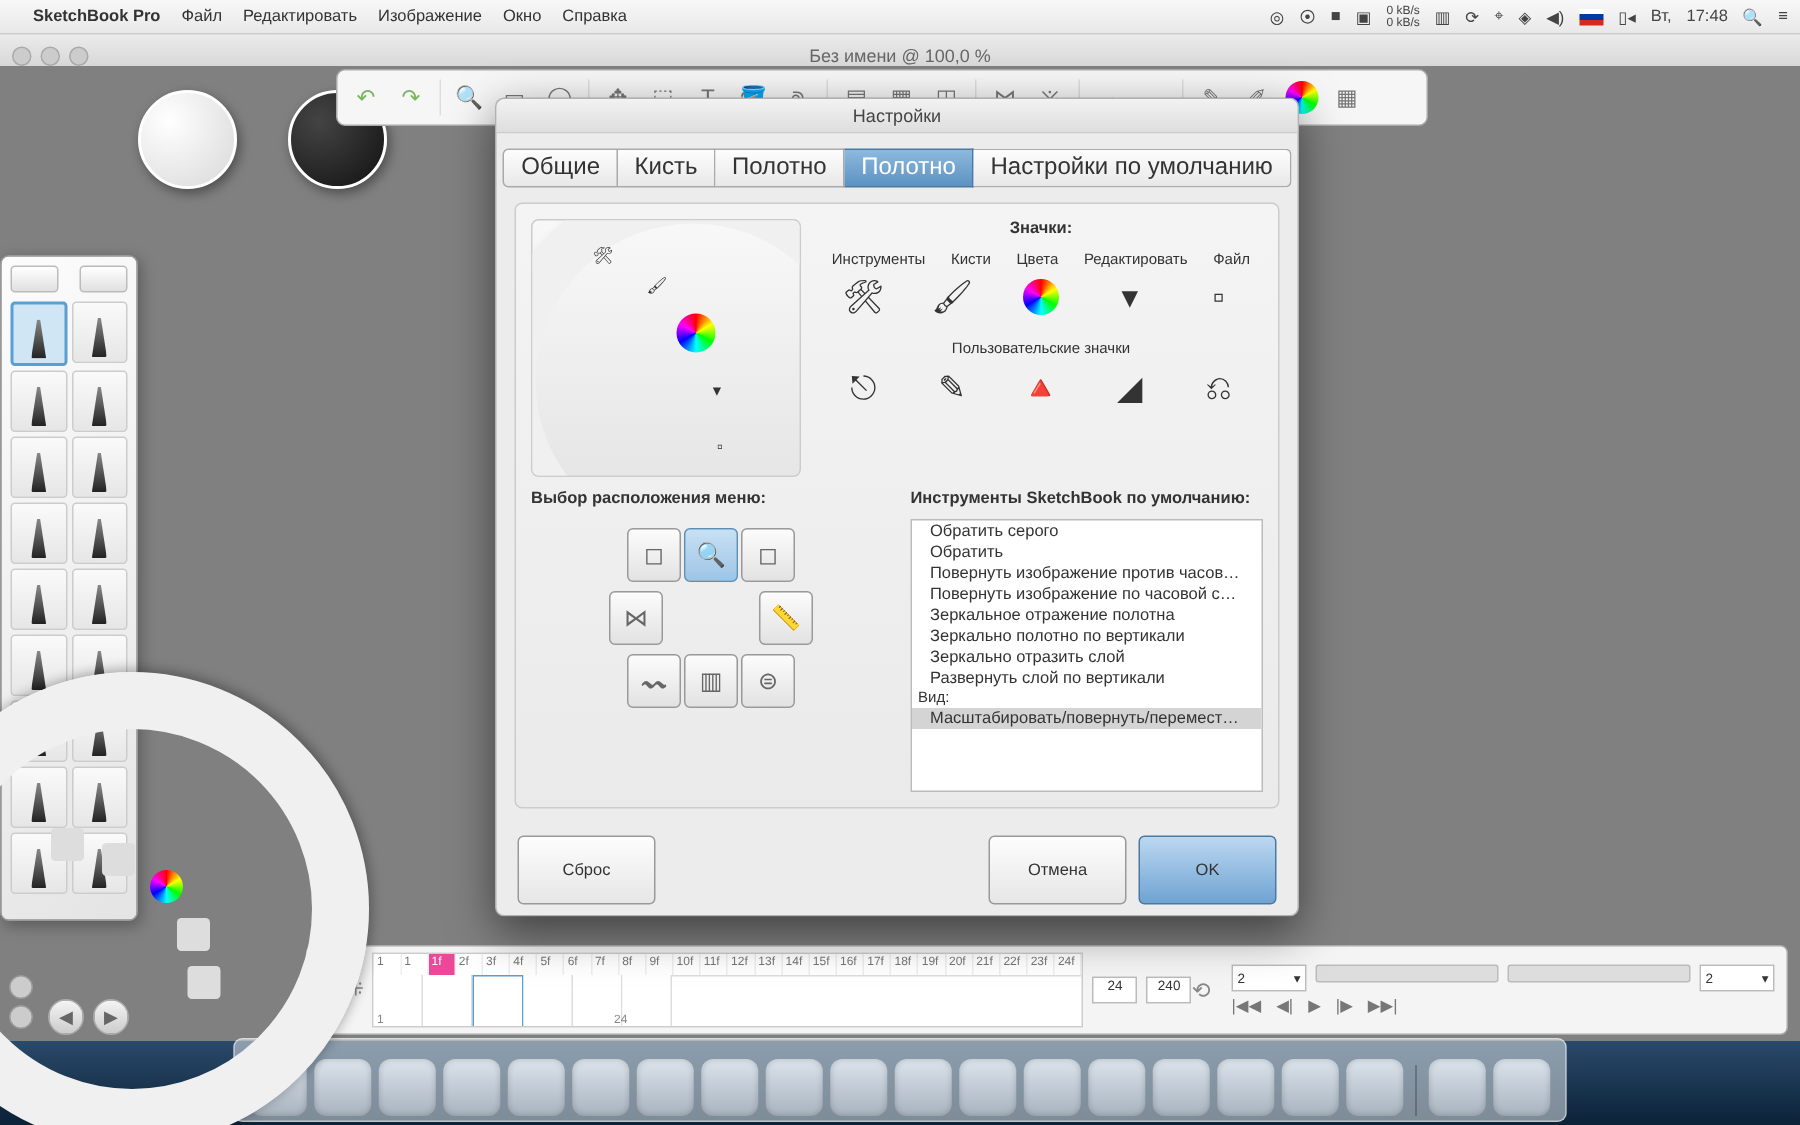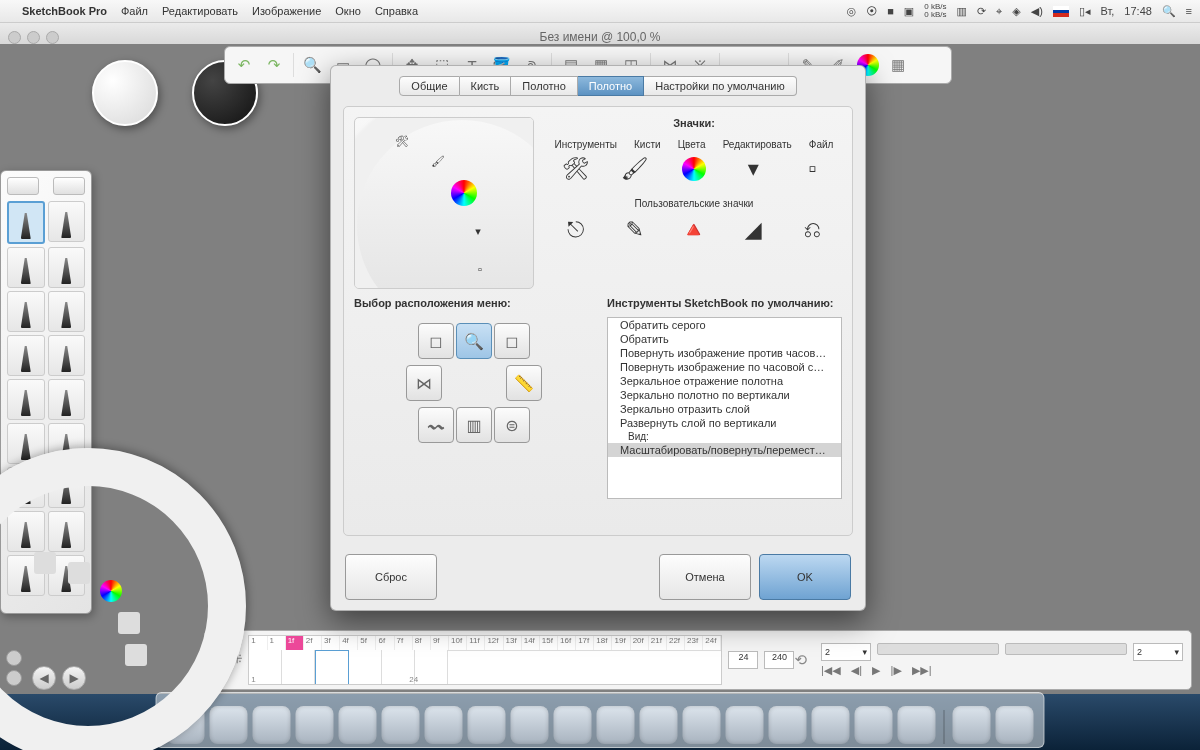--- a/index.html
+++ b/index.html
@@ -43,21 +43,21 @@
 .lagoon .l3{left:118px;bottom:60px}
 .lagoon .l4{left:125px;bottom:28px}
 .lagoon .dots{position:absolute;left:6px;bottom:8px;display:flex;flex-direction:column;gap:4px}
 .lagoon .dot{width:14px;height:14px;border-radius:50%;background:#ccc;border:1px solid #999}
 .lagoon .arrows{position:absolute;left:32px;bottom:4px;display:flex;gap:6px}
 .lagoon .arrows span{width:22px;height:22px;border-radius:50%;background:linear-gradient(#f4f4f4,#ccc);border:1px solid #aaa;display:flex;align-items:center;justify-content:center;color:#666;font-size:12px}
 
 .prefs{position:absolute;top:65px;left:330px;width:534px;height:544px;background:#ececec;border:1px solid rgba(0,0,0,.25);border-radius:6px;box-shadow:0 10px 30px rgba(0,0,0,.5);z-index:500;display:flex;flex-direction:column}
 .prefs-title{height:22px;text-align:center;font-size:12px;color:#444;line-height:22px;background:linear-gradient(#f2f2f2,#dedede);border-radius:6px 6px 0 0;border-bottom:1px solid #ccc}
 .tabs{display:flex;justify-content:center;margin:10px 0}
-.tab{padding:3px 11px;background:linear-gradient(#fdfdfd,#e8e8e8);border:1px solid #aaa;font-size:11px;cursor:default}
+.tab{padding:3px 11px;background:linear-gradient(#fdfdfd,#e8e8e8);border:1px solid #aaa;font-size:16px;cursor:default}
 .tab:first-child{border-radius:4px 0 0 4px}
 .tab:last-child{border-radius:0 4px 4px 0}
 .tab+.tab{border-left:none}
 .tab.active{background:linear-gradient(#8db9dd,#5c92c2);color:#fff;border-color:#4a7aa4}
 .content{flex:1;margin:0 12px 8px;background:linear-gradient(#f4f4f4,#eaeaea);border:1px solid #ccc;border-radius:5px;padding:10px;display:flex;flex-direction:column}
 .sec1{display:flex;gap:12px;height:170px}
 .arcprev{width:178px;height:170px;background:linear-gradient(#f8f8f8,#e6e6e6);border:1px solid #ccc;border-radius:5px;position:relative;overflow:hidden}
 .arcprev .arcp{position:absolute;top:-30px;left:-30px;width:210px;height:210px;border:32px solid #f0f0f0;border-radius:50%;box-shadow:2px 2px 6px rgba(0,0,0,.15)}
 .arcprev .ap{position:absolute;width:26px;height:26px;display:flex;align-items:center;justify-content:center}
 .arcprev .ap.cw{border-radius:50%;background:conic-gradient(red,yellow,lime,cyan,blue,magenta,red)}
@@ -81,21 +81,21 @@
 .menupos .c2{left:102px;top:6px;background:linear-gradient(#c8e0f4,#9ec5e6);border-color:#5a8fb8}
 .menupos .c3{left:140px;top:6px}
 .menupos .c4{left:52px;top:48px}
 .menupos .c5{left:152px;top:48px}
 .menupos .c6{left:64px;top:90px}
 .menupos .c7{left:102px;top:90px}
 .menupos .c8{left:140px;top:90px}
 .cmdlist{border:1px solid #bbb;background:#fff;height:180px;overflow:hidden;font-size:11px}
 .cmdlist .hdr{background:linear-gradient(#fafafa,#e8e8e8);border-bottom:1px solid #ccc;padding:2px 6px;font-size:10px}
 .cmdlist .row{padding:1px 12px;white-space:nowrap;overflow:hidden;text-overflow:ellipsis}
-.cmdlist .grp{padding:1px 20px;font-size:10px}
+.cmdlist .grp{padding:1px 4px;font-size:10px}
 .cmdlist .row.sel{background:#d4d4d4}
 .btnrow{display:flex;padding:10px 14px;gap:8px}
 .btnrow .spacer{flex:1}
 .macbtn{padding:16px 16px;background:linear-gradient(#fdfdfd,#e6e6e6);border:1px solid #999;border-radius:4px;font-size:11px;min-width:58px;text-align:center}
 .macbtn.primary{background:linear-gradient(#bcd8f1,#6fa3d2);border-color:#4a7aa4}
 
 .timeline{position:absolute;left:204px;right:8px;bottom:60px;height:58px;background:#f4f4f4;border:1px solid #aaa;border-radius:5px;display:flex;align-items:center;padding:0 8px;z-index:150}
 .timeline .left{display:flex;flex-direction:column;gap:4px;margin-right:6px;color:#888;font-size:13px}
 .timeline .track{flex:1;height:48px;background:#fff;border:1px solid #ccc;position:relative;overflow:hidden}
 .timeline .frames{position:absolute;top:0;left:0;right:0;height:14px;border-bottom:1px solid #ddd;display:flex;font-size:8px;color:#777}
@@ -268,20 +268,21 @@
     <div class="dot"></div>
     <div class="dot"></div>
   </div>
   <div class="arrows">
     <span>◀</span>
     <span>▶</span>
   </div>
 </div>
 
 <div class="prefs">
+  <div class="prefs-title">Настройки</div>
   <div class="tabs">
     <div class="tab">Общие</div>
     <div class="tab">Кисть</div>
     <div class="tab">Полотно</div>
     <div class="tab active">Полотно</div>
     <div class="tab">Настройки по умолчанию</div>
   </div>
   <div class="content">
     <div class="sec1">
       <div class="arcprev">

